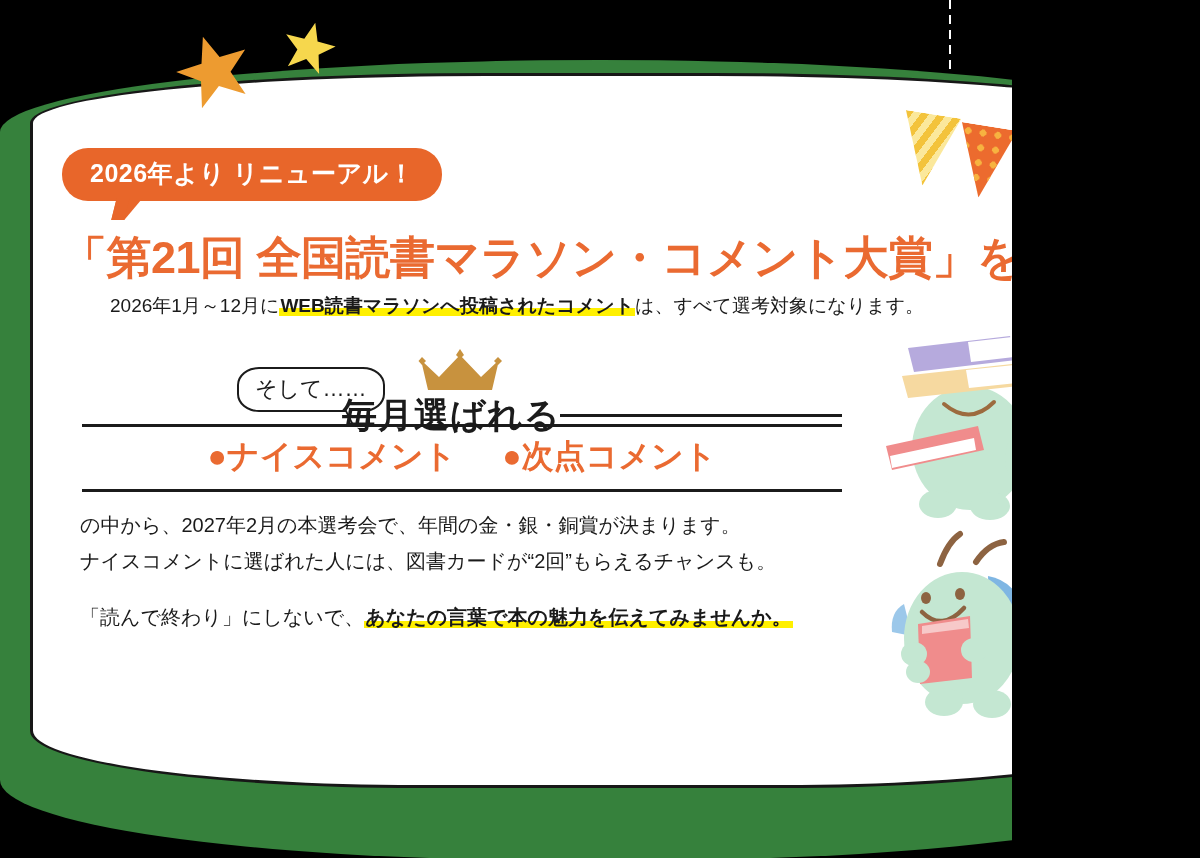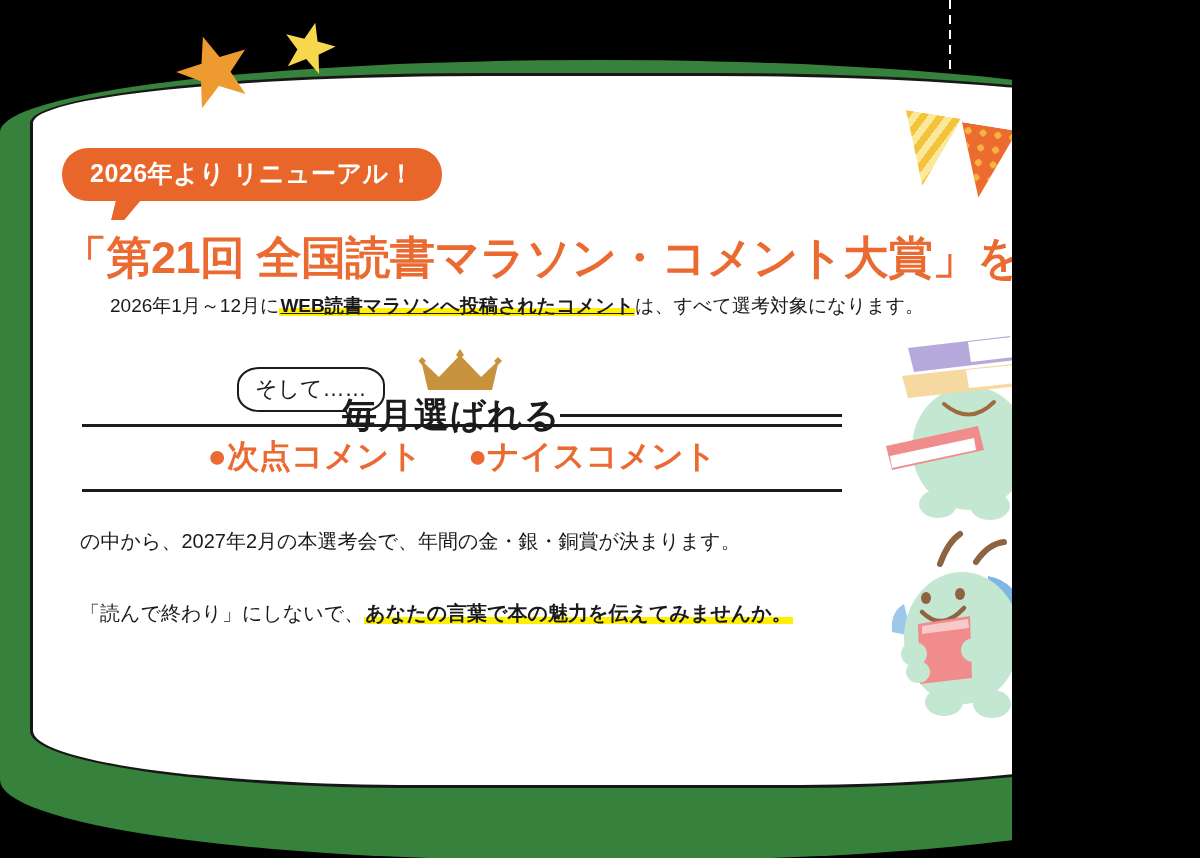--- a/index.html
+++ b/index.html
@@ -117,21 +117,20 @@
     left: 110px; top: 293px;
     width: 1000px;
     font-size: 19px;
     color: #1a1a1a;
     white-space: nowrap;
   }
   .subtitle .hl {
     font-weight: bold;
     background: linear-gradient(to top, #FFF000 36%, transparent 36%);
     padding: 0 1px;
-    text-decoration: underline;
   }
 
   
   .crown {
     position: absolute;
     left: 418px; top: 347px;
     width: 84px; height: 44px;
   }
 
   
@@ -201,21 +200,21 @@
 
   
   .body-block {
     position: absolute;
     left: 80px; top: 507px;
     width: 800px;
     color: #1a1a1a;
     font-size: 20px;
     line-height: 36px;
   }
-  .body-block p { white-space: nowrap; margin-top: 16px; }
+  .body-block p { white-space: nowrap; }
   .gap { height: 20px; }
   .body-block .hl {
     font-weight: bold;
     background: linear-gradient(to top, #FFF000 34%, transparent 34%);
     padding: 0 1px;
   }
 
   
   .char { position: absolute; }
   .char-books { left: 852px; top: 330px; width: 250px; height: 200px; }
@@ -260,27 +259,28 @@
 
   <div class="bubble-white">そして……</div>
 
   <div class="rule-row row-monthly">
     <div class="label">毎月選ばれる</div>
     <div class="line"></div>
   </div>
   <div class="rule-mid"></div>
 
   <div class="comment-types">
+    <span>●ナイスコメント</span>
     <span>●次点コメント</span>
-    <span>●ナイスコメント</span>
   </div>
   <div class="rule-under"></div>
 
   <div class="body-block">
     <p>の中から、2027年2月の本選考会で、年間の金・銀・銅賞が決まります。</p>
+    <p>ナイスコメントに選ばれた人には、図書カードが“2回”もらえるチャンスも。</p>
     <div class="gap"></div>
     <p><span>「読んで終わり」にしないで、</span><span class="hl">あなたの言葉で本の魅力を伝えてみませんか。</span></p>
     <div class="gap"></div>
   </div>
 
   <svg class="char char-books" viewBox="0 0 250 200">
 
     <path d="M172 62 Q186 58 196 66 L202 146 Q188 152 174 146 Z" fill="#7FB6E3"></path>
 
     <ellipse cx="118" cy="118" rx="58" ry="62" fill="#C4E7D2"></ellipse>

